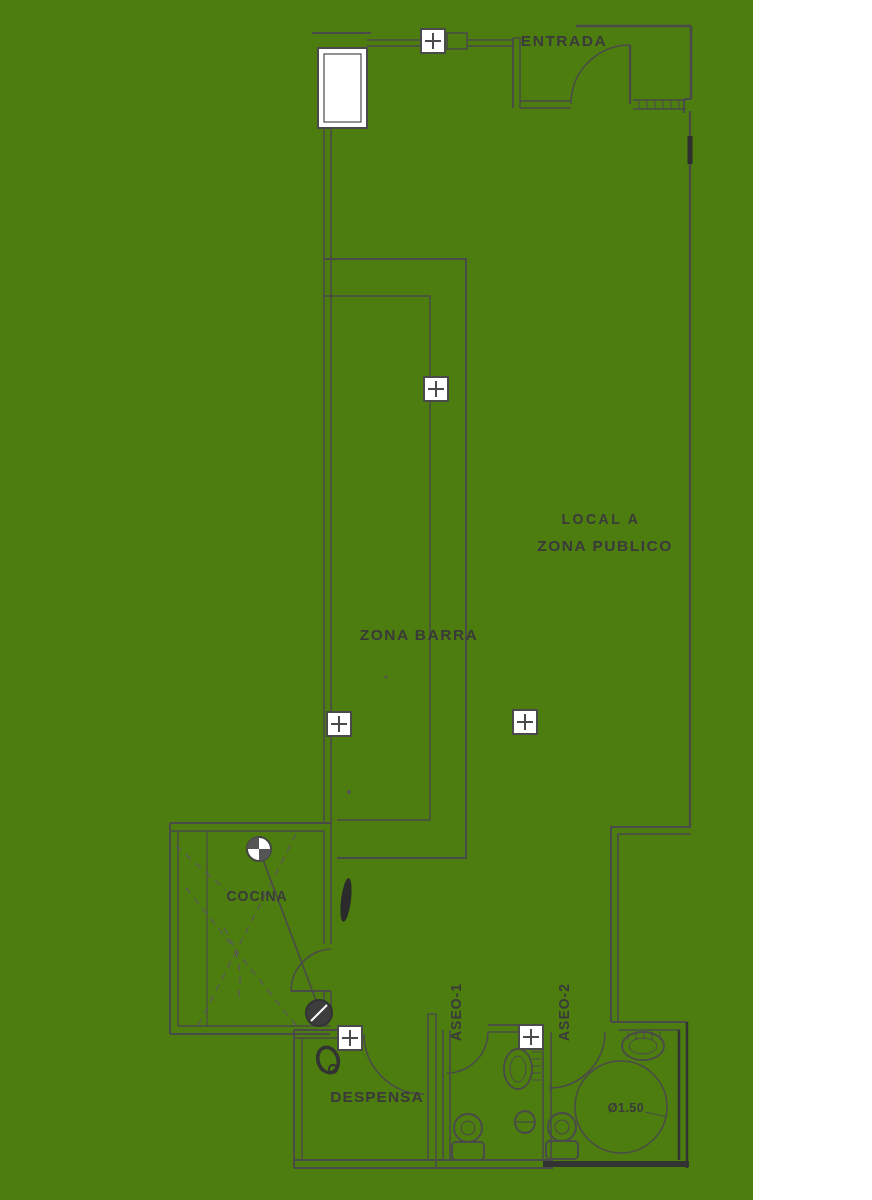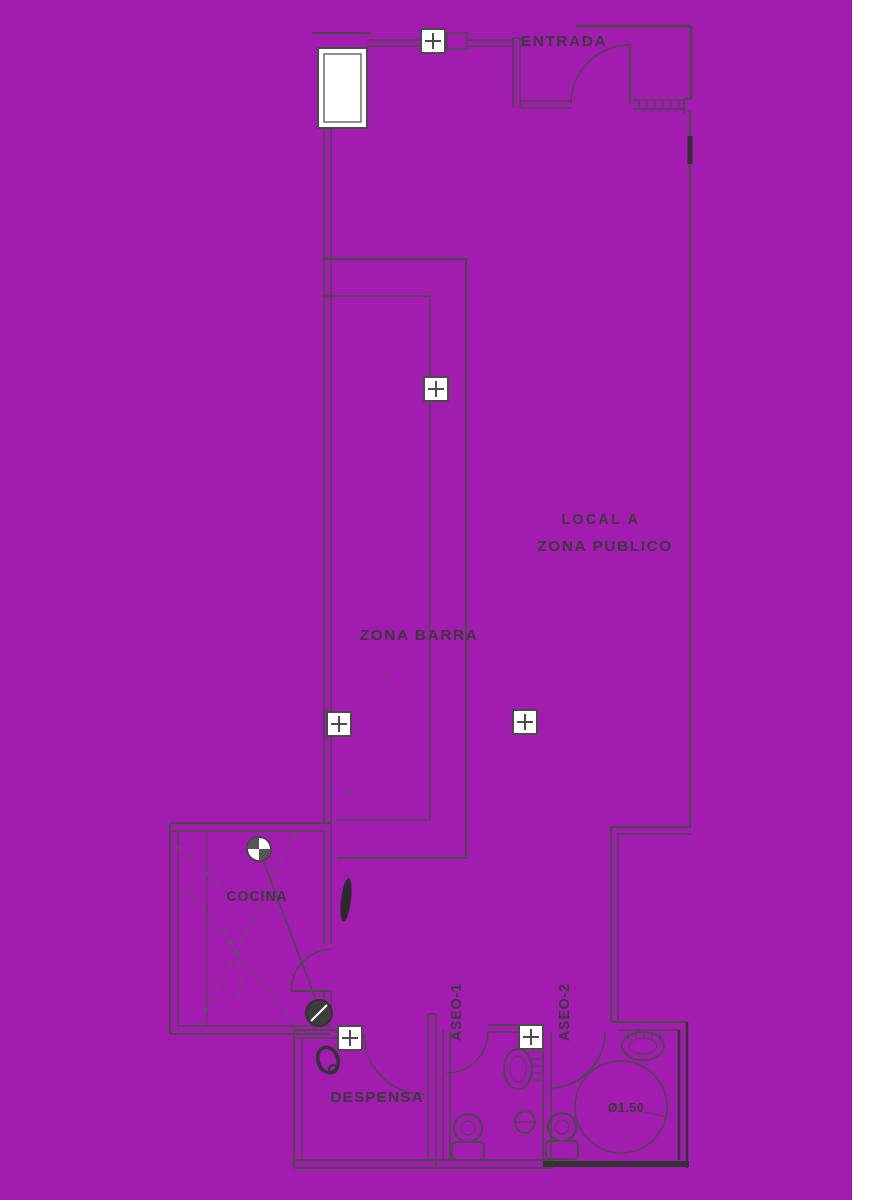--- a/index.html
+++ b/index.html
@@ -1,19 +1,19 @@
 <!DOCTYPE html>
 <html><head>
 <meta charset="utf-8">
 <style>
   html,body{margin:0;padding:0;background:#ffffff;}
   #plan-wrap{
     position:relative;
-    width:852px;height:1200px;
-    background:#a21caf;
+    width:753px;height:1200px;
+    background:#4d7c0f;
     font-family:"Liberation Sans", sans-serif;
     overflow:hidden;
   }
   svg{display:block;}
   text{
     fill:#3a3a3a;
     font-family:"Liberation Sans", sans-serif;
     font-weight:700;
   }
   .lbl-lg{font-size:15.5px;letter-spacing:1.5px;}

